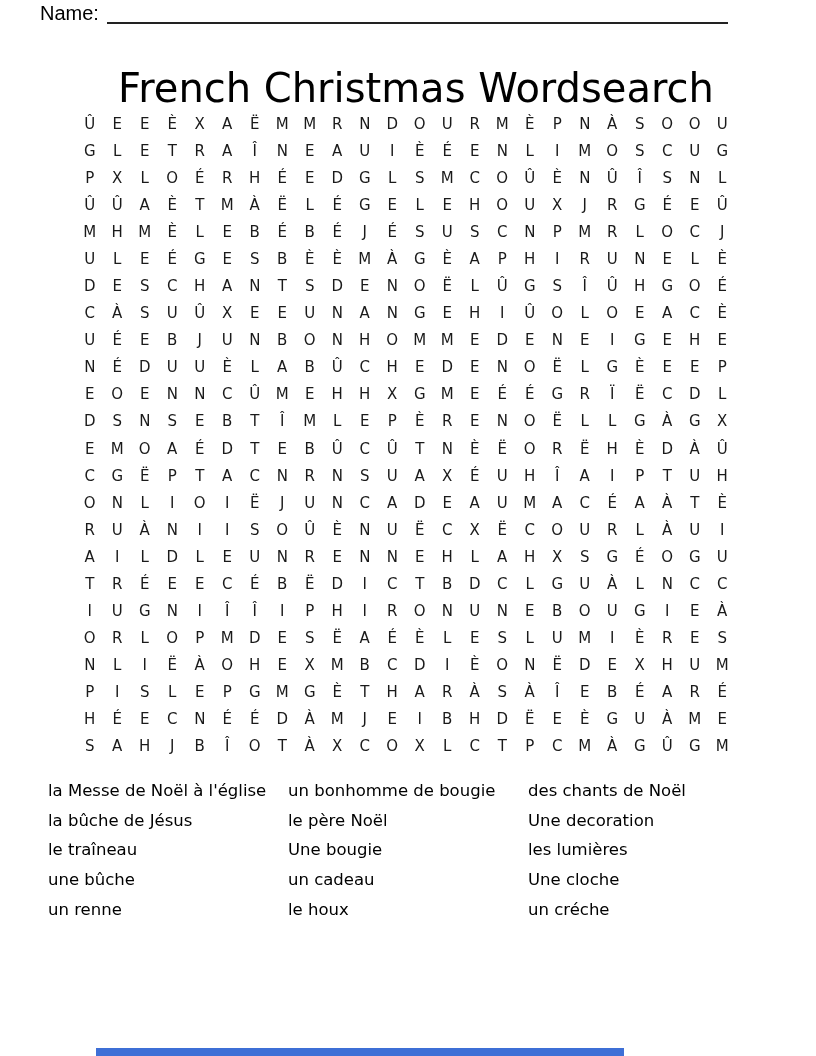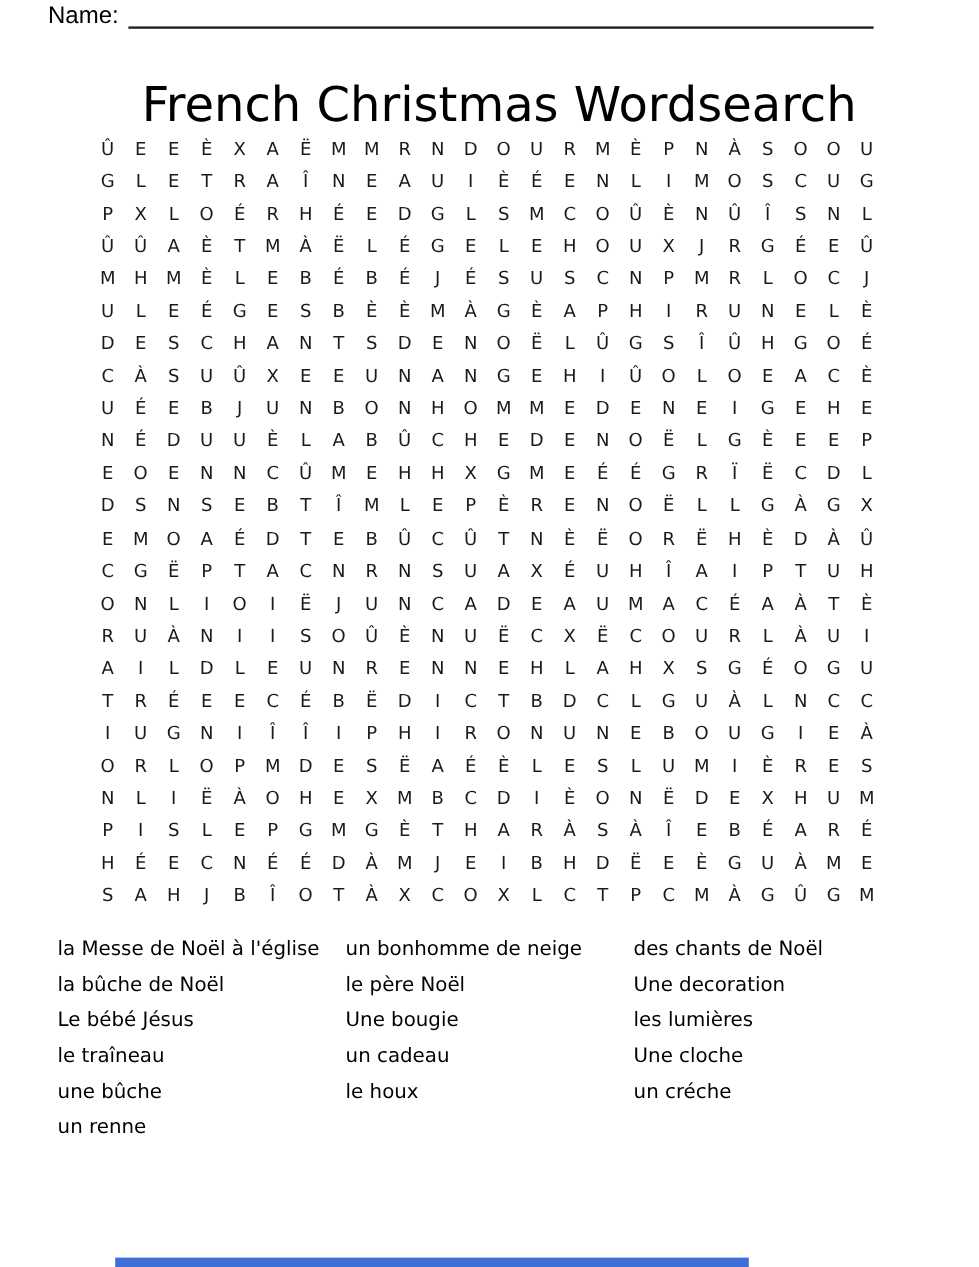--- a/index.html
+++ b/index.html
@@ -611,28 +611,27 @@
       <div class="cell">À</div>
       <div class="cell">G</div>
       <div class="cell">Û</div>
       <div class="cell">G</div>
       <div class="cell">M</div>
     </div>
 
   <div class="words">
     <div class="word-col">
         <div class="word">la Messe de Noël à l'église</div>
-        <div class="word">la bûche de Noël</div>
-        <div class="word">Le bébé Jésus</div>
+        <div class="word">la bûche de Jésus</div>
         <div class="word">le traîneau</div>
         <div class="word">une bûche</div>
         <div class="word">un renne</div>
       </div>
     <div class="word-col">
-        <div class="word">un bonhomme de neige</div>
+        <div class="word">un bonhomme de bougie</div>
         <div class="word">le père Noël</div>
         <div class="word">Une bougie</div>
         <div class="word">un cadeau</div>
         <div class="word">le houx</div>
       </div>
     <div class="word-col">
         <div class="word">des chants de Noël</div>
         <div class="word">Une decoration</div>
         <div class="word">les lumières</div>
         <div class="word">Une cloche</div>

